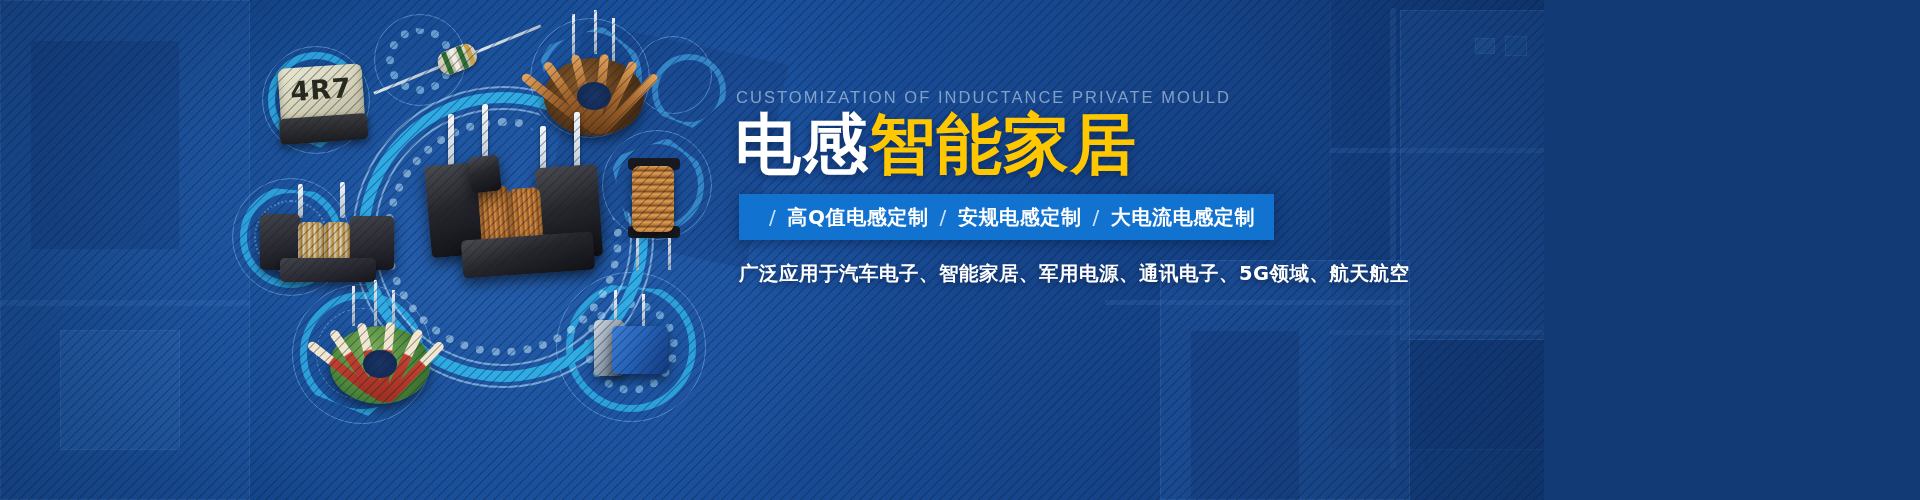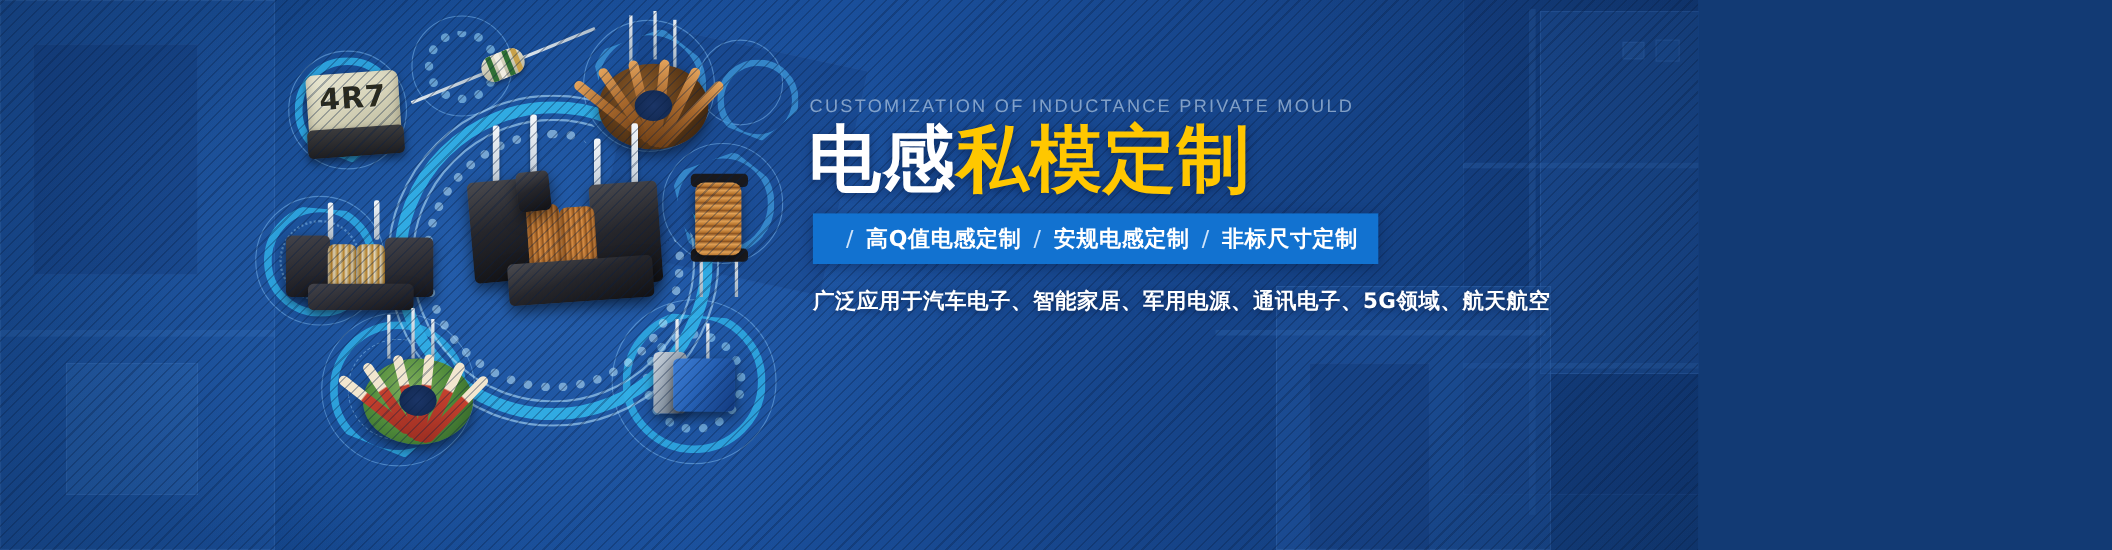--- a/index.html
+++ b/index.html
@@ -333,28 +333,28 @@
   </div>
 
   <div class="hatch"></div>
   <div class="vign"></div>
 
   <div class="content">
 
     <div class="eyebrow">CUSTOMIZATION OF INDUCTANCE PRIVATE MOULD</div>
 
     <div class="title">
-      <span class="w1">电感</span><span class="w2">私模定制</span>
+      <span class="w1">电感</span><span class="w2">智能家居</span>
     </div>
 
     <div class="pillbar">
       <span class="txt sep">/</span>
       <span class="txt">高Q值电感定制</span>
       <span class="txt sep">/</span>
       <span class="txt">安规电感定制</span>
       <span class="txt sep">/</span>
-      <span class="txt">非标尺寸定制</span>
+      <span class="txt">大电流电感定制</span>
     </div>
 
     <div class="tagline">广泛应用于汽车电子、智能家居、军用电源、通讯电子、5G领域、航天航空</div>
   </div>
 
 </div>
 
 </body></html>

